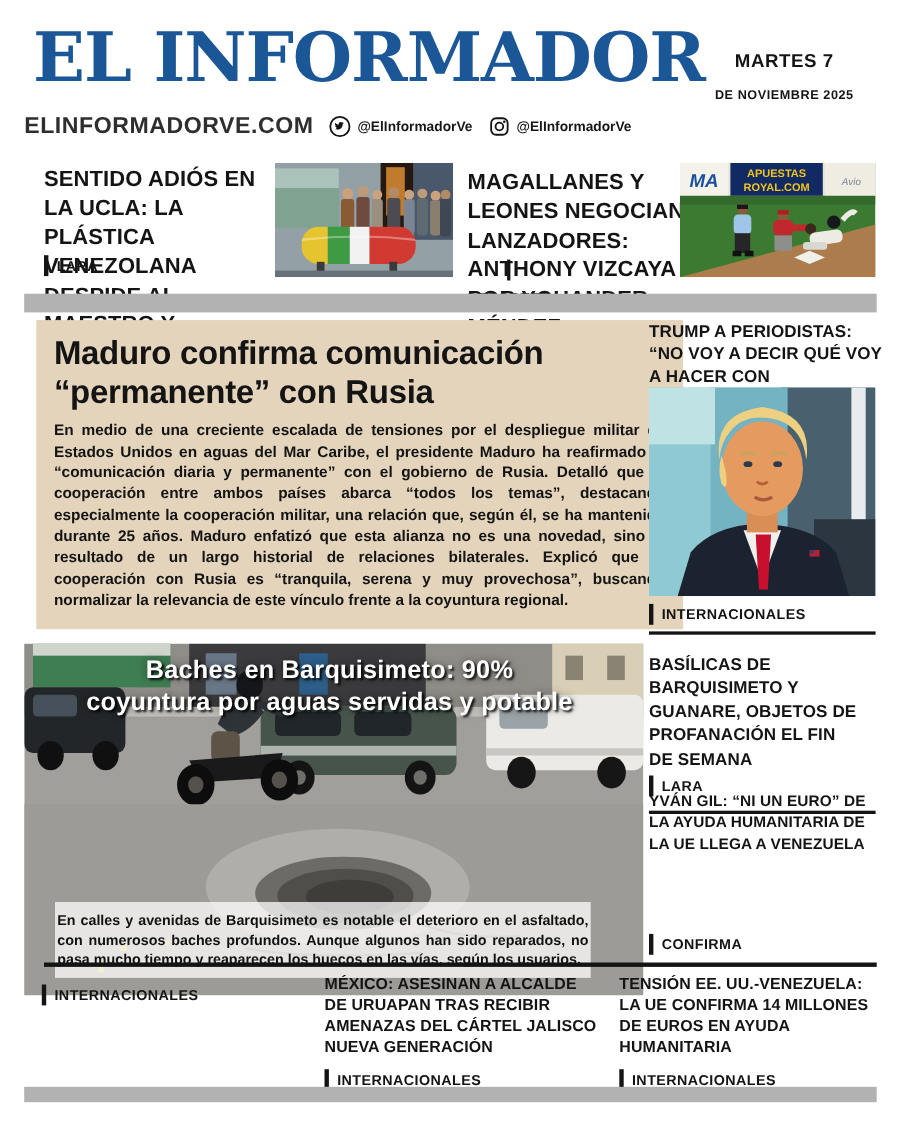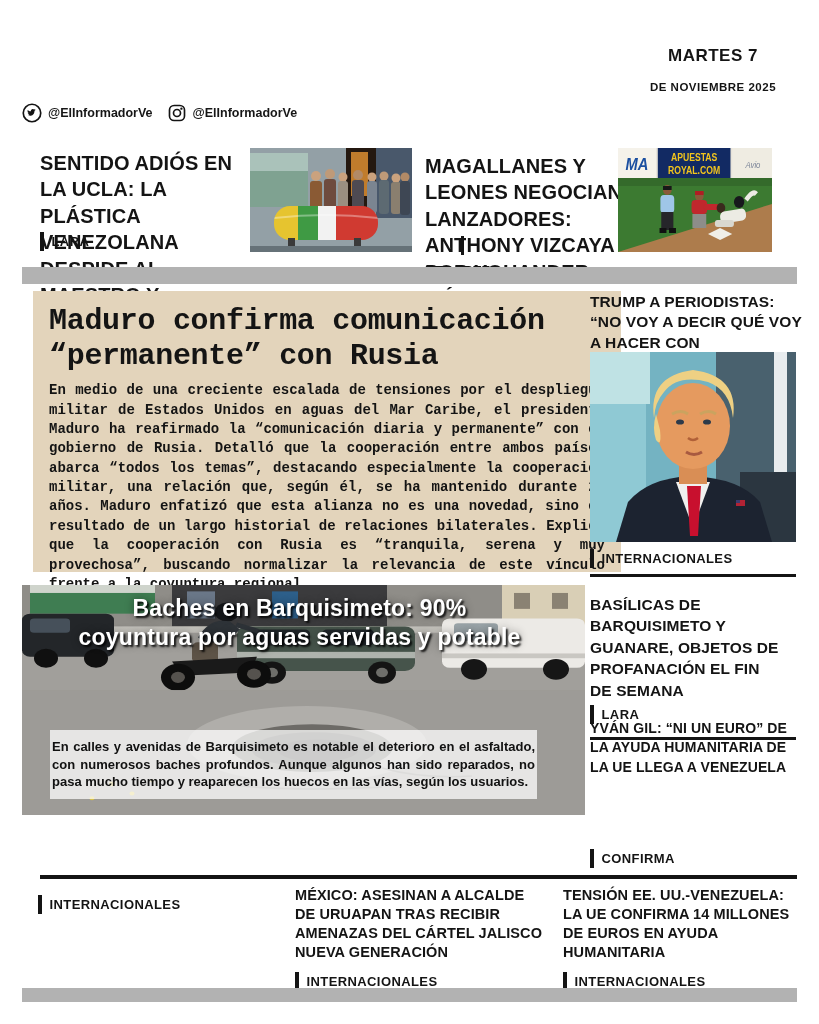--- a/index.html
+++ b/index.html
@@ -23,21 +23,21 @@
   .icon-circ{width:20px;height:20px;}
   
   .headline-sm{font-weight:bold;font-size:20px;line-height:1.32;letter-spacing:.1px;}
   .section{display:flex;align-items:center;gap:8px;font-weight:bold;font-size:13px;letter-spacing:.4px;}
   .section .bar{width:3.5px;height:19px;background:#141414;flex:0 0 auto;}
   .photo{position:absolute;overflow:hidden;}
   .photo svg{display:block;width:100%;height:100%;}
   .grayband{position:absolute;left:22px;width:775px;background:#b2b2b2;}
   .blackline{position:absolute;background:#141414;}
   
-  .feature{position:absolute;left:33px;top:291px;width:588px;height:281px;background:#e3d4bb;font-family:Liberation Mono, monospace;}
+  .feature{position:absolute;left:33px;top:291px;width:588px;height:281px;background:#e3d4bb;}
   .feature-headline{margin:13px 16px 7px 16px;font-weight:bold;font-size:30px;line-height:1.17;letter-spacing:-.3px;}
   .feature-body{margin:2px 16px 0 16px;font-weight:bold;font-size:14px;line-height:1.385;text-align:justify;}
   
   .overlay-title{
     position:absolute;left:30px;top:9px;width:495px;text-align:center;
     color:#ffffff;font-weight:bold;font-size:23px;line-height:1.28;letter-spacing:.2px;
     text-shadow:2px 2px 2px rgba(0,0,0,.85),0 0 8px rgba(0,0,0,.45);
   }
   .photo-caption{
     position:absolute;left:28px;bottom:16px;width:483px;
@@ -46,27 +46,29 @@
   }
   .col-right{left:590px;width:212px;position:absolute;}
   .bottom-story{position:absolute;top:886px;}
   .bottom-story .section{margin-top:9px;}
 </style>
 </head>
 <body>
 
 <div class="page">
 
+  <div class="masthead">EL INFORMADOR</div>
 
   <div class="datebox">
     <div class="date-day">MARTES 7</div>
     <div class="date-rest">DE NOVIEMBRE  2025</div>
   </div>
 
   <div class="webrow">
+    <span class="website">ELINFORMADORVE.COM</span>
     <span class="socialpair">
       <svg class="icon-circ" viewBox="0 0 24 24">
         <circle cx="12" cy="12" r="10.5" fill="none" stroke="#141414" stroke-width="2"></circle>
         <path d="M7 15c4 1.5 8-1 8-5.5 0 0 1-.5 1.3-1.3-.6.2-1.2.3-1.2.3s.8-.6.9-1.3c-.6.4-1.4.6-1.4.6a2.4 2.4 0 0 0-4 2.2C8.6 9.8 7 8.3 7 8.3s-1.2 2 .9 3.3c-.7 0-1.1-.3-1.1-.3s0 1.7 2 2.1c-.6.2-1.2.1-1.2.1s.5 1.4 2.3 1.5z" fill="#141414"></path>
       </svg>
       <span class="handle">@ElInformadorVe</span>
     </span>
     <span class="socialpair">
       <svg class="icon-circ" viewBox="0 0 24 24">
         <rect x="3" y="3" width="18" height="18" rx="5.5" fill="none" stroke="#141414" stroke-width="2"></rect>
@@ -128,21 +130,21 @@
       <rect x="0" y="98" width="162" height="6" fill="#667278"></rect>
     </svg>
   </div>
 
   <div style="position:absolute;left:425px;top:153px;width:200px;" class="headline-sm">MAGALLANES Y LEONES NEGOCIAN LANZADORES: ANTHONY VIZCAYA POR YOHANDER MÉNDEZ</div>
   <div class="section" style="position:absolute;left:425px;top:236px;flex-direction:column;">
     <span class="bar"></span>
     <span>DEPORTES</span>
   </div>
 
-  <div class="photo" style="left:618px;top:148px;width:154px;height:104px;">
+  <div class="photo" style="left:618px;top:148px;width:178px;height:104px;">
     <svg viewBox="0 0 178 104" preserveAspectRatio="none">
       <rect width="178" height="104" fill="#3c7a31"></rect>
       <rect width="178" height="30" fill="#e8e4da"></rect>
       <rect x="0" width="44" height="30" fill="#f5f2ea"></rect>
       <text x="22" y="22" font-size="17" font-weight="bold" font-style="italic" fill="#1b4fa0" text-anchor="middle">MA</text>
       <rect x="46" width="84" height="30" fill="#122a63"></rect>
       <text x="88" y="13" font-size="10" font-weight="bold" fill="#f2c51d" text-anchor="middle">APUESTAS</text>
       <text x="88" y="26" font-size="10" font-weight="bold" fill="#f2c51d" text-anchor="middle">ROYAL.COM</text>
       <rect x="132" width="46" height="30" fill="#efece2"></rect>
       <text x="156" y="20" font-size="9" font-style="italic" fill="#7b8498" text-anchor="middle">Avio</text>
@@ -208,21 +210,21 @@
         <rect x="146" y="148" width="4" height="3" fill="#3c3b6e"></rect>
     </svg>
   </div>
 
   <div class="section" style="position:absolute;left:590px;top:549px;">
     <span class="bar"></span>
     <span>INTERNACIONALES</span>
   </div>
   <div class="blackline" style="left:590px;top:574px;width:206px;height:3px;"></div>
 
-  <div class="photo" style="left:22px;top:585px;width:563px;height:230px;">
+  <div class="photo" style="left:22px;top:585px;width:563px;height:320px;">
     <svg viewBox="0 0 563 289" preserveAspectRatio="none">
       <rect width="563" height="289" fill="#a19f9b"></rect>
       <rect width="563" height="58" fill="#8f8d88"></rect>
       <rect x="8" y="0" width="125" height="36" fill="#3f7d52"></rect>
       <rect x="8" y="0" width="125" height="10" fill="#cfd4cc"></rect>
       <rect x="150" y="0" width="215" height="52" fill="#3b3b3d"></rect>
       <rect x="165" y="8" width="28" height="34" fill="#6a7788"></rect>
       <rect x="250" y="8" width="26" height="34" fill="#2d5f8a"></rect>
       <rect x="480" y="0" width="83 " height="72" fill="#d9cfb6"></rect>
       <rect x="492" y="10" width="16" height="20" fill="#8a8273"></rect>

